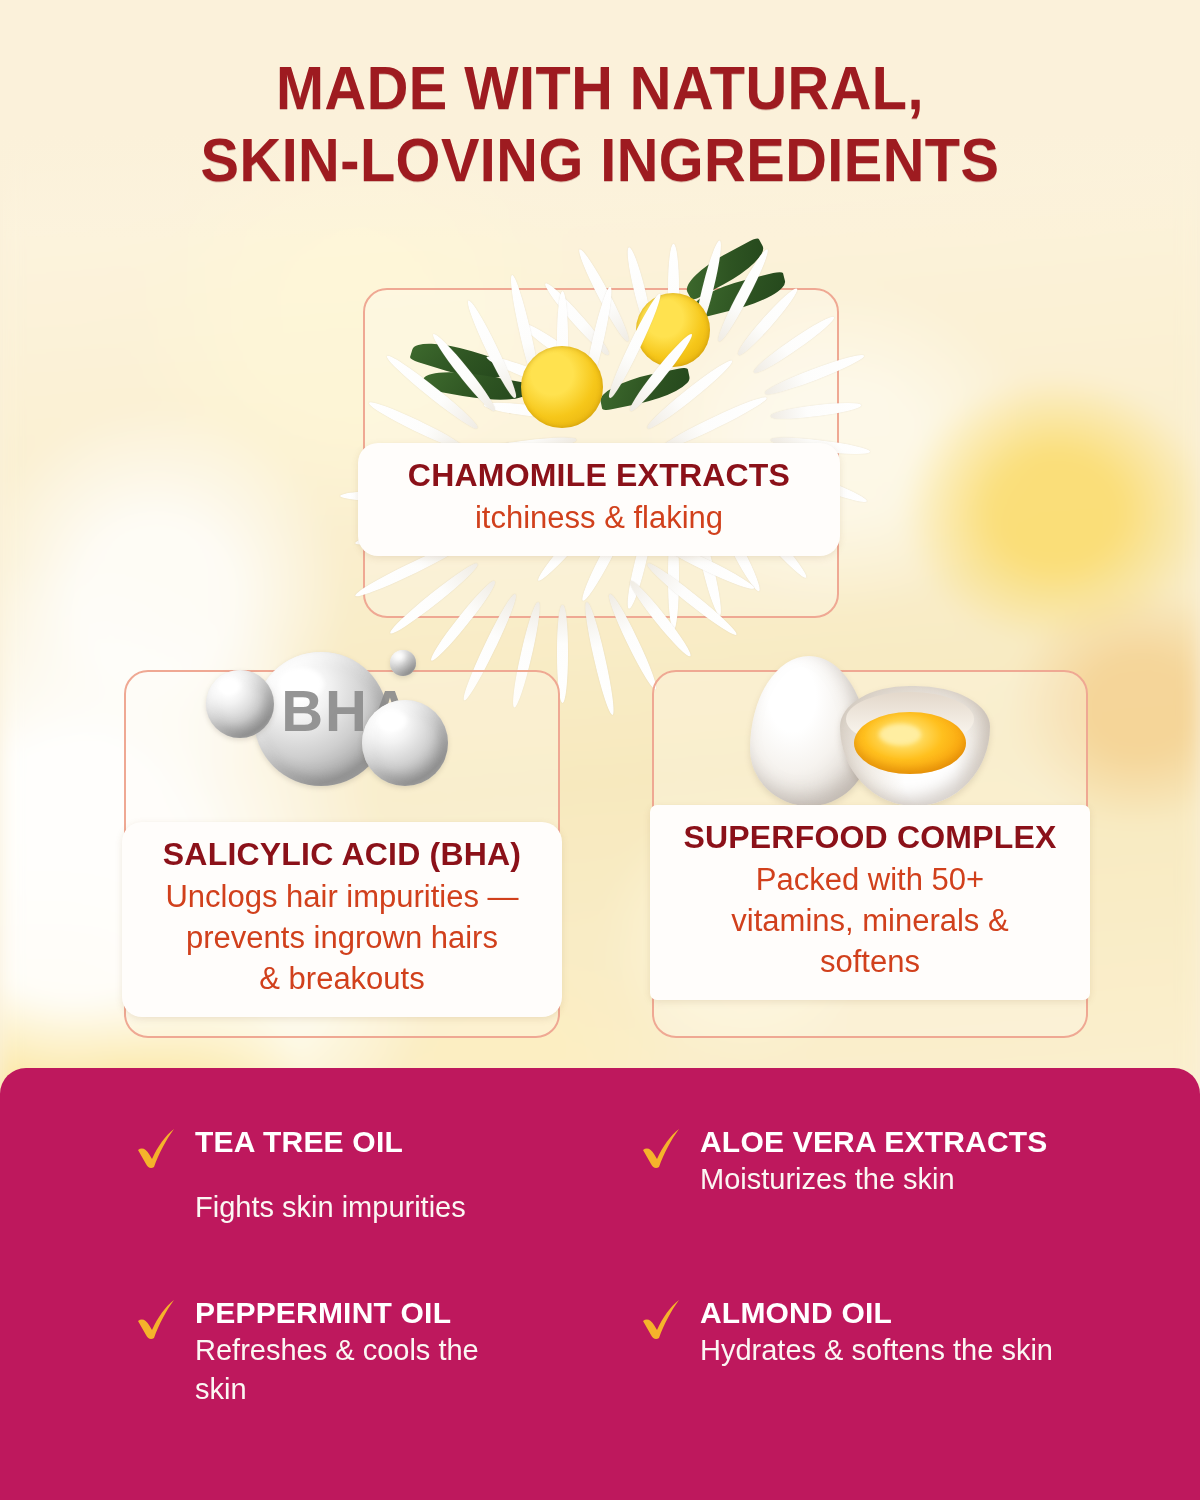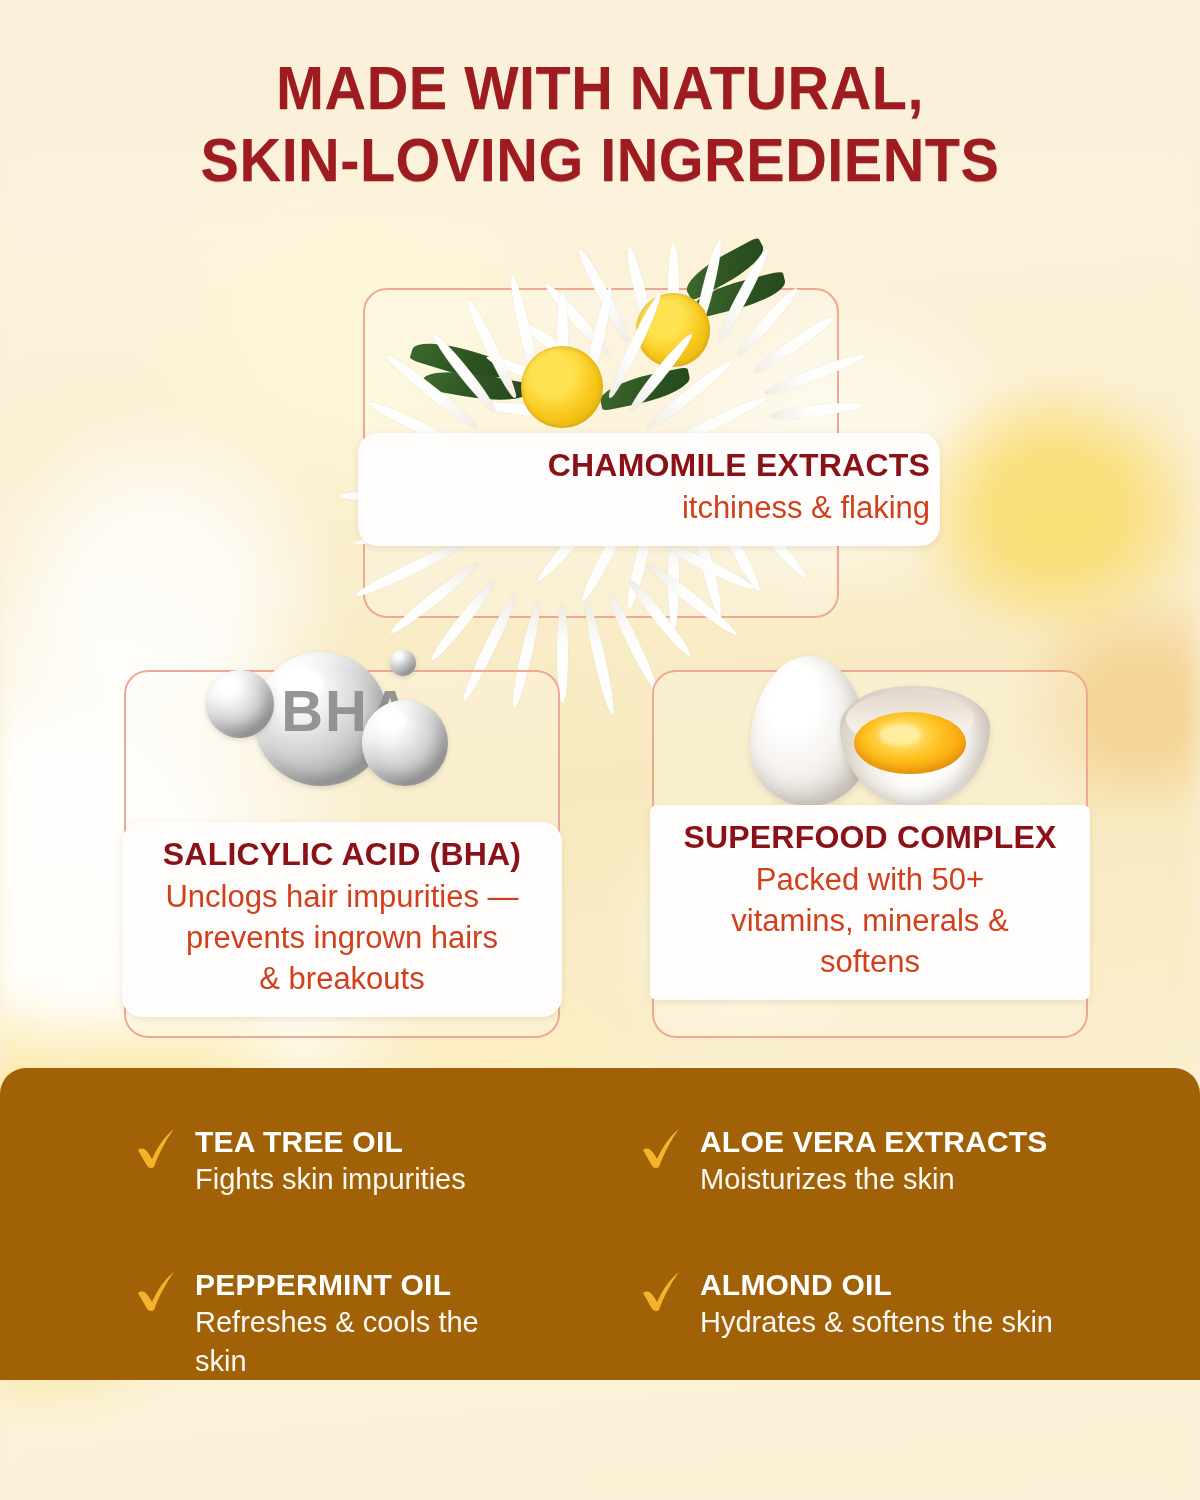--- a/index.html
+++ b/index.html
@@ -77,21 +77,21 @@
   }
   .card-desc{
     color:#D1401C;
     font-size:31px;
     line-height:41px;
     margin-top:2px;
   }
 
   
   #card-chamomile{ left:363px; top:288px; width:476px; height:330px; }
-  #card-chamomile .card-panel{ left:-5px; top:145px; width:582px;text-align:right; }
+  #card-chamomile .card-panel{ left:-5px; top:155px; width:482px; }
   #card-chamomile .card-art{ left:40px; top:-62px; width:400px; height:230px; }
 
   #card-bha{ left:124px; top:670px; width:436px; height:368px; }
   #card-bha .card-panel{ left:-2px; top:152px; width:440px; }
   #card-bha .card-art{ left:78px; top:-22px; width:290px; height:180px; }
 
   #card-superfood{ left:652px; top:670px; width:436px; height:368px; }
   #card-superfood .card-panel{ left:-2px; top:135px; width:440px;border-radius:7px; }
   #card-superfood .card-art{ left:80px; top:-24px; width:280px; height:180px; }
 
@@ -166,22 +166,22 @@
     box-shadow:inset 0 -5px 9px rgba(190,110,0,.35);
   }
   .yolk::after{
     content:""; position:absolute; left:22%; top:20%;
     width:38%; height:34%; border-radius:50%;
     background:rgba(255,240,170,.85); filter:blur(2px);
   }
 
   
   #benefits-panel{
-    position:absolute; left:0; top:1068px; width:1200px; height:312px;
-    background:#a16207;
+    position:absolute; left:0; top:1068px; width:1200px; height:432px;
+    background:#be185d;
     border-radius:26px 26px 0 0;
   }
   #benefits-grid{
     position:absolute; left:135px; top:54px;
     width:1000px;
     display:grid;
     grid-template-columns:505px 495px;
     grid-template-rows:auto auto;
     row-gap:66px;
   }
@@ -335,21 +335,21 @@
   <div id="benefits-grid">
 
     <div class="benefit">
       <span class="check-icon">
         <svg viewBox="0 0 42 46" width="42" height="46" aria-hidden="true">
           <path d="M3 24 C7 21 11 23 14 28 L17 33 C23 20 30 10 39 3 C31 14 24 27 19 41 C16 43 13 42 11 38 Z" fill="#F5B32B"></path>
         </svg>
       </span>
       <span class="benefit-text">
         <span class="benefit-name">TEA TREE OIL</span>
-        <span class="benefit-desc" style="display:block;">Fights skin impurities</span>
+        <span class="benefit-desc" style="display:block;margin-top:28px;">Fights skin impurities</span>
       </span>
     </div>
 
     <div class="benefit">
       <span class="check-icon">
         <svg viewBox="0 0 42 46" width="42" height="46" aria-hidden="true">
           <path d="M3 24 C7 21 11 23 14 28 L17 33 C23 20 30 10 39 3 C31 14 24 27 19 41 C16 43 13 42 11 38 Z" fill="#F5B32B"></path>
         </svg>
       </span>
       <span class="benefit-text">

